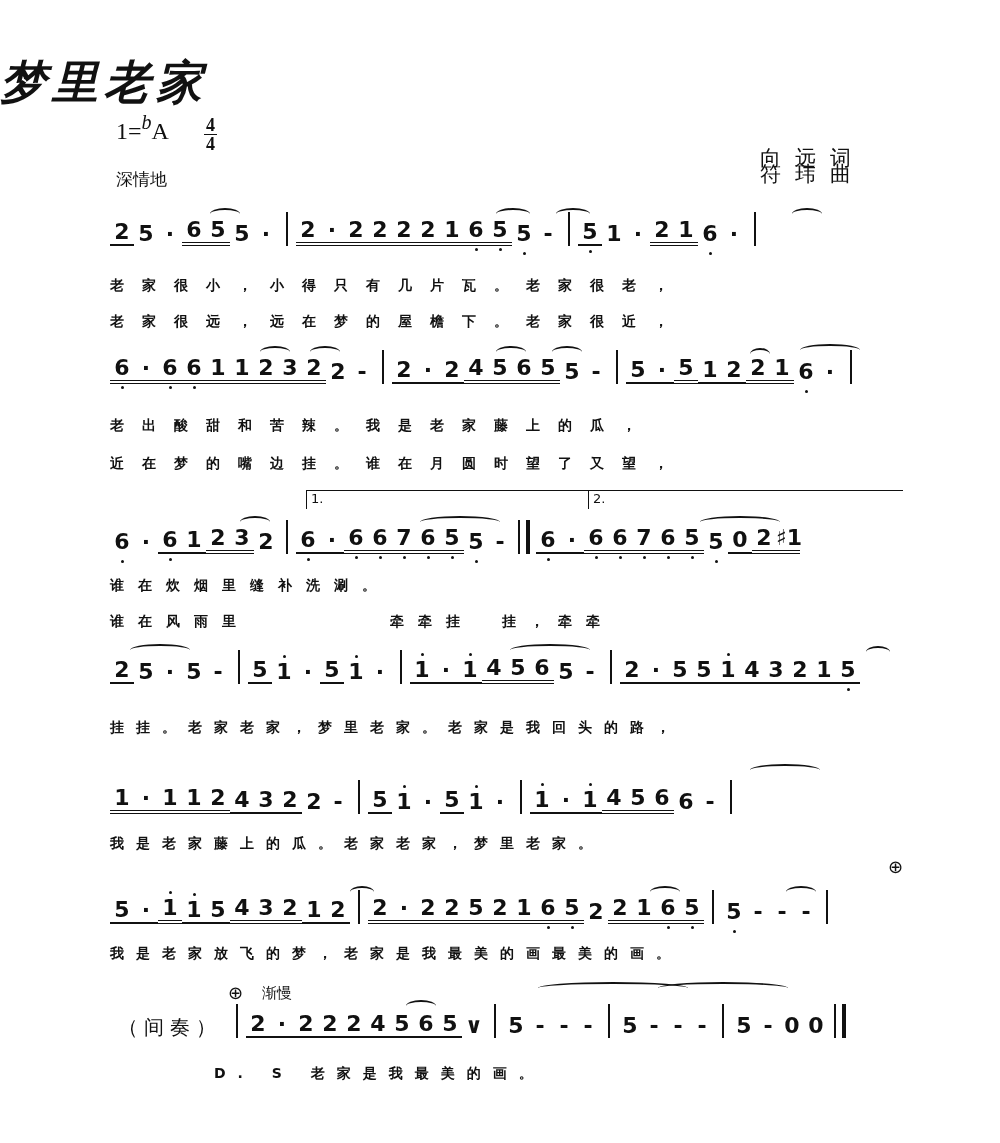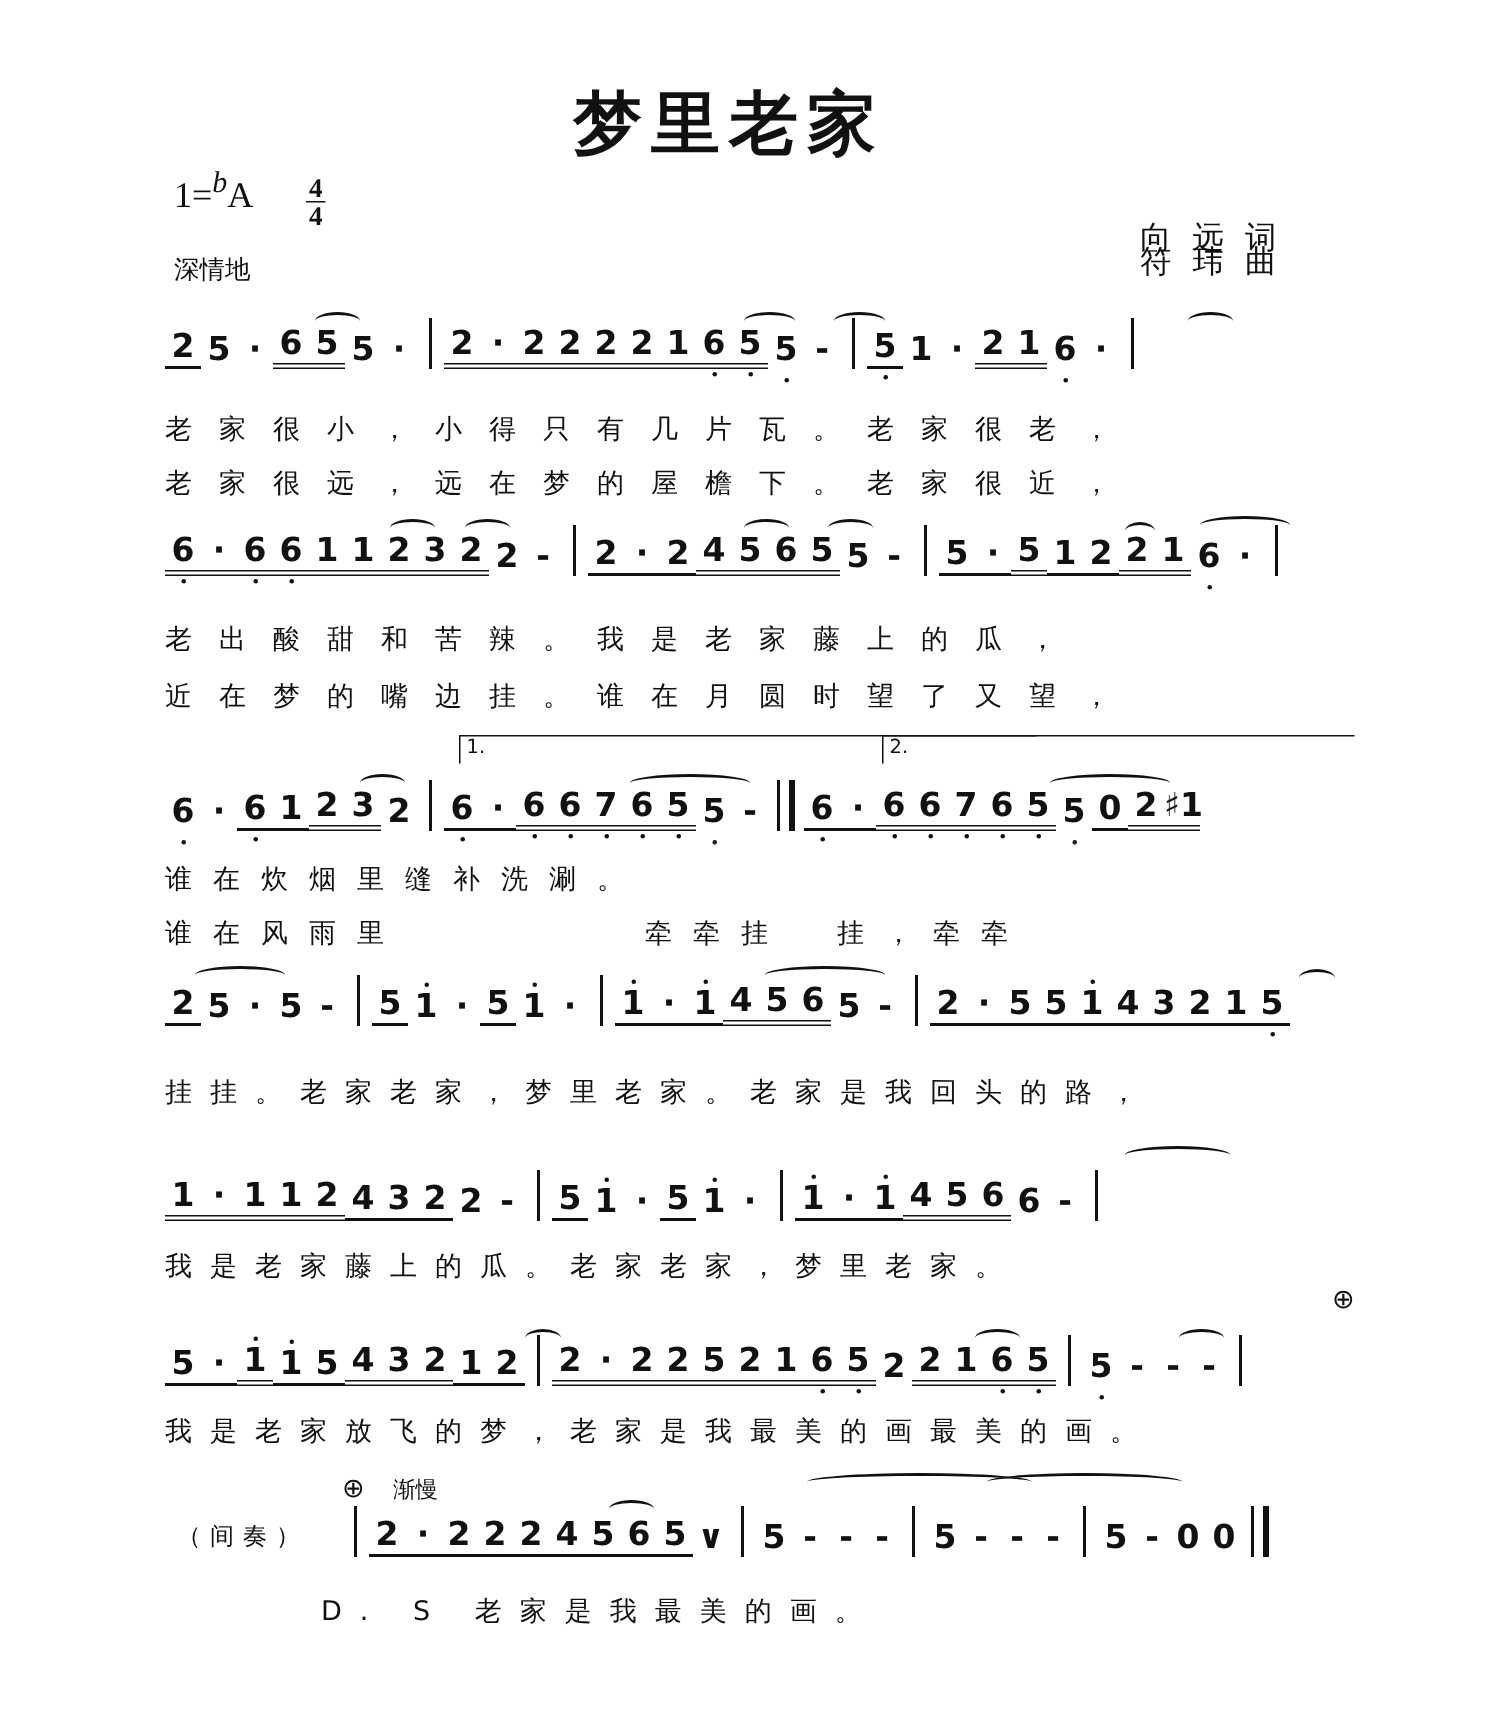--- a/index.html
+++ b/index.html
@@ -1,35 +1,35 @@
 <!DOCTYPE html>
 <html><head>
 <meta charset="utf-8">
 <style>
   html,body{margin:0;padding:0;background:#fff;}
   body{width:1000px;height:1143px;position:relative;overflow:hidden;color:#111;
        font-family:"DejaVu Sans","Liberation Sans",sans-serif;}
   .abs{position:absolute;}
-  .title{left:0;width:972px;top:52px;text-align:center;font-size:46px;font-weight:bold;letter-spacing:6px;}
+  .title{left:0;width:972px;top:52px;text-align:left;font-size:46px;font-weight:bold;letter-spacing:6px;font-style:italic;}
   .key{left:116px;top:118px;font-family:"Liberation Serif",serif;font-size:24px;font-weight:normal;}
   .key .flat{font-size:20px;font-style:italic;position:relative;top:-10px;}
   .ts{left:204px;top:116px;font-family:"Liberation Serif",serif;font-weight:bold;font-size:18px;line-height:18px;text-align:center;}
   .ts .num{border-bottom:1px solid #111;display:block;padding:0 2px;}
   .tempo{left:116px;top:168px;font-size:17px;}
   .credit{left:760px;font-size:21px;letter-spacing:14px;}
   .row{left:110px;width:800px;height:60px;}
   .notes{display:flex;align-items:flex-end;height:34px;}
   .n{display:inline-block;width:24px;text-align:center;font-weight:bold;font-size:22px;position:relative;}
   .n.ul{border-bottom:2px solid #111;}
   .n.ul2{border-bottom:4px double #111;}
   .n.dl:after{content:"";position:absolute;left:50%;bottom:-9px;width:3px;height:3px;margin-left:-1px;background:#111;border-radius:50%;}
   .n.dh:before{content:"";position:absolute;left:50%;top:-4px;width:3px;height:3px;margin-left:-1px;background:#111;border-radius:50%;}
   .bar{display:inline-block;width:2px;height:34px;background:#111;margin:0 8px;}
   .dbar{display:inline-block;width:6px;height:34px;border-left:2px solid #111;border-right:4px solid #111;margin:0 6px;}
-  .lyr{display:flex;font-size:18px;height:32px;align-items:center;}
+  .lyr{display:flex;font-size:14px;height:32px;align-items:center;font-weight:bold;}
   .slur{position:absolute;border-top:2px solid #111;border-radius:50% 50% 0 0;height:10px;}
   .volta{position:absolute;border-top:1px solid #111;border-left:1px solid #111;height:18px;font-size:13px;padding-left:4px;}
   .coda{font-size:18px;}
   .tag{font-size:15px;}
 </style>
 </head>
 <body>
 
 <div class="abs title">梦里老家</div>
 
@@ -280,21 +280,21 @@
       <span class="n">-</span>
       <span class="n">-</span>
       <span class="n">-</span>
     <span class="bar"></span>
   </div>
 </div>
 <div class="abs lyr" style="left:110px;top:938px;width:800px;letter-spacing:12px">我是老家放飞的梦，老家是我最美的画最美的画。</div>
 
 <div class="abs coda" style="left:228px;top:982px">⊕</div>
 <div class="abs tag" style="left:262px;top:984px">渐慢</div>
-<div class="abs" style="left:118px;top:1014px;font-size:16px;letter-spacing:6px">（间奏）</div>
+<div class="abs" style="left:118px;top:1014px;font-size:20px;letter-spacing:6px">（间奏）</div>
 <div class="abs row" style="left:228px;top:1004px;width:680px">
   <div class="slur" style="left:178px;top:-4px;width:30px"></div>
   <div class="slur" style="left:310px;top:-22px;width:150px"></div>
   <div class="slur" style="left:430px;top:-22px;width:130px"></div>
   <div class="notes">
     <span class="bar"></span>
     <span class="n ul">2</span>
       <span class="n ul">·</span>
       <span class="n ul">2</span>
       <span class="n ul">2</span>

